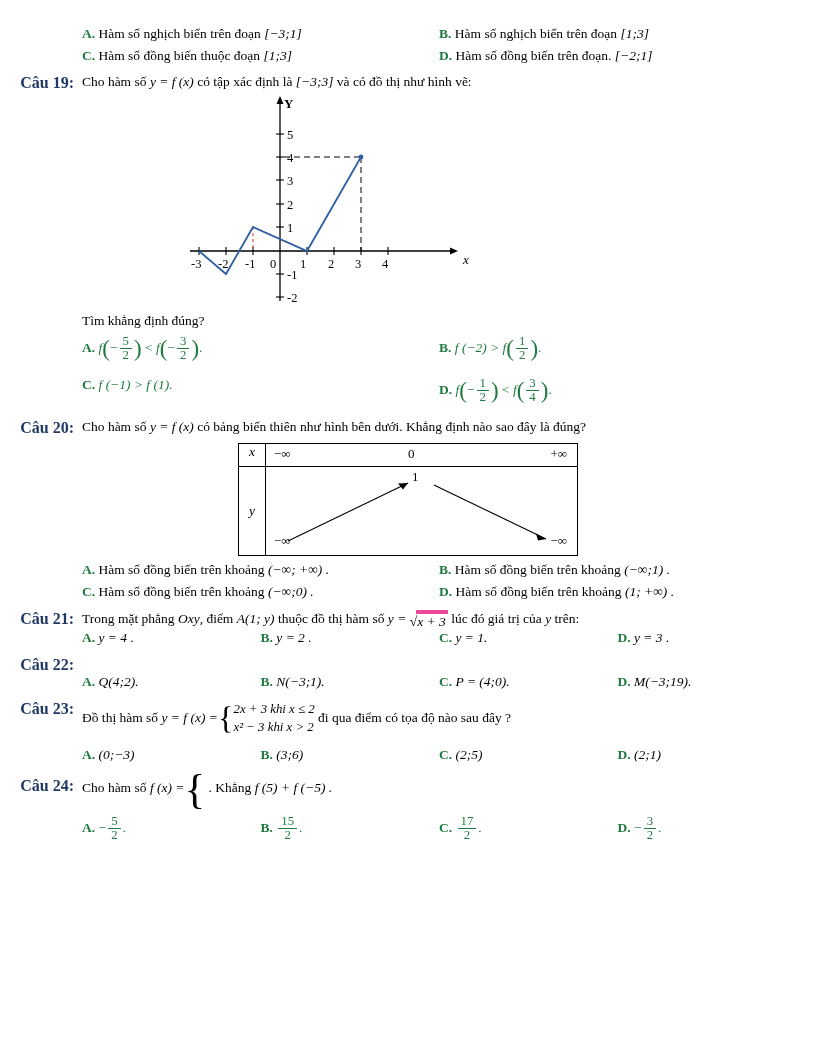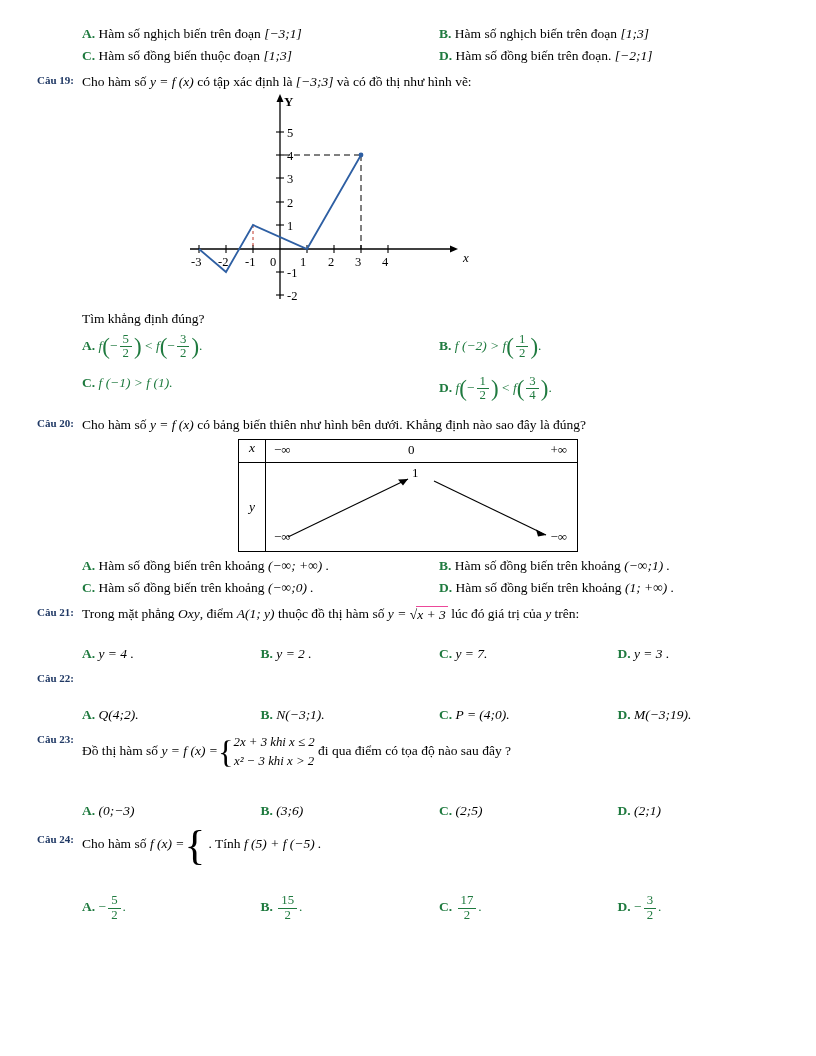--- a/index.html
+++ b/index.html
@@ -26,21 +26,21 @@
     display: flex;
     align-items: flex-start;
   }
   .qlabel {
     color: #1f3864;
     font-weight: bold;
     width: 74px;
     text-align: right;
     flex: 0 0 74px;
     padding-right: 8px;
-    font-size: 11px;
+    font-size: 16px;
   }
   .qbody {
     flex: 1 1 auto;
     padding-right: 20px;
   }
   .opt-letter {
     color: #1f7a3f;
     font-weight: bold;
   }
   .green {
@@ -49,47 +49,46 @@
   .opts2 {
     display: flex;
     width: 100%;
   }
   .opts2 > div {
     flex: 0 0 50%;
   }
   .opts4 {
     display: flex;
     width: 100%;
-    margin-top: 23px;
   }
   .opts4 > div {
     flex: 0 0 25%;
   }
-  .mathit { font-style: italic; font-family: "Liberation Serif", serif; text-align: center; }
+  .mathit { font-style: italic; font-family: "Liberation Serif", serif; }
   .frac {
     display: inline-block;
     vertical-align: middle;
     text-align: center;
     font-size: 0.95em;
     line-height: 1.05;
     margin: 0 2px;
   }
   .frac .num { display: block; padding: 0 3px; }
   .frac .den { display: block; border-top: 1px solid #1f7a3f; padding: 0 3px; }
   .frac.blk .den { border-top-color: #000; }
   .paren-big {
     display: inline-block;
     font-size: 1.7em;
     vertical-align: middle;
     line-height: 0.8;
     font-weight: 300;
   }
   .sqrt {
     display: inline-block;
-    border-top: 1px solid #ec4899;
+    border-top: 4px solid #ec4899;
     padding: 0 2px 0 1px;
     margin-left: -1px;
   }
   .radical { display: inline-block; vertical-align: middle; }
   .brace {
     display: inline-block;
     font-size: 2.4em;
     line-height: 0.62;
     vertical-align: middle;
     font-weight: 200;
@@ -371,21 +370,21 @@
         <div>
           <span class="opt-letter">A.</span>
           <span class="mathit">y = 4 .</span>
         </div>
         <div>
           <span class="opt-letter">B.</span>
           <span class="mathit">y = 2 .</span>
         </div>
         <div>
           <span class="opt-letter">C.</span>
-          <span class="mathit">y = 7.</span>
+          <span class="mathit">y = 1.</span>
         </div>
         <div>
           <span class="opt-letter">D.</span>
           <span class="mathit">y = 3 .</span>
         </div>
       </div>
     </div>
   </div>
 
   <div class="spacer10"></div>
@@ -452,21 +451,21 @@
     </div>
   </div>
 
   <div class="spacer14"></div>
 
   <div class="row">
     <div class="qlabel">Câu 24:</div>
     <div class="qbody">
       <span>Cho hàm số</span>
       <span class="mathit">f (x) =</span><span class="brace" style="font-size:3.2em;line-height:0.55">{</span>
-      <span>. Tính</span>
+      <span>. Khẳng</span>
       <span class="mathit">f (5) + f (−5) .</span>
     </div>
   </div>
 
   <div class="spacer14"></div>
 
   <div class="row">
     <div class="qlabel"></div>
     <div class="qbody">
       <div class="opts4">

